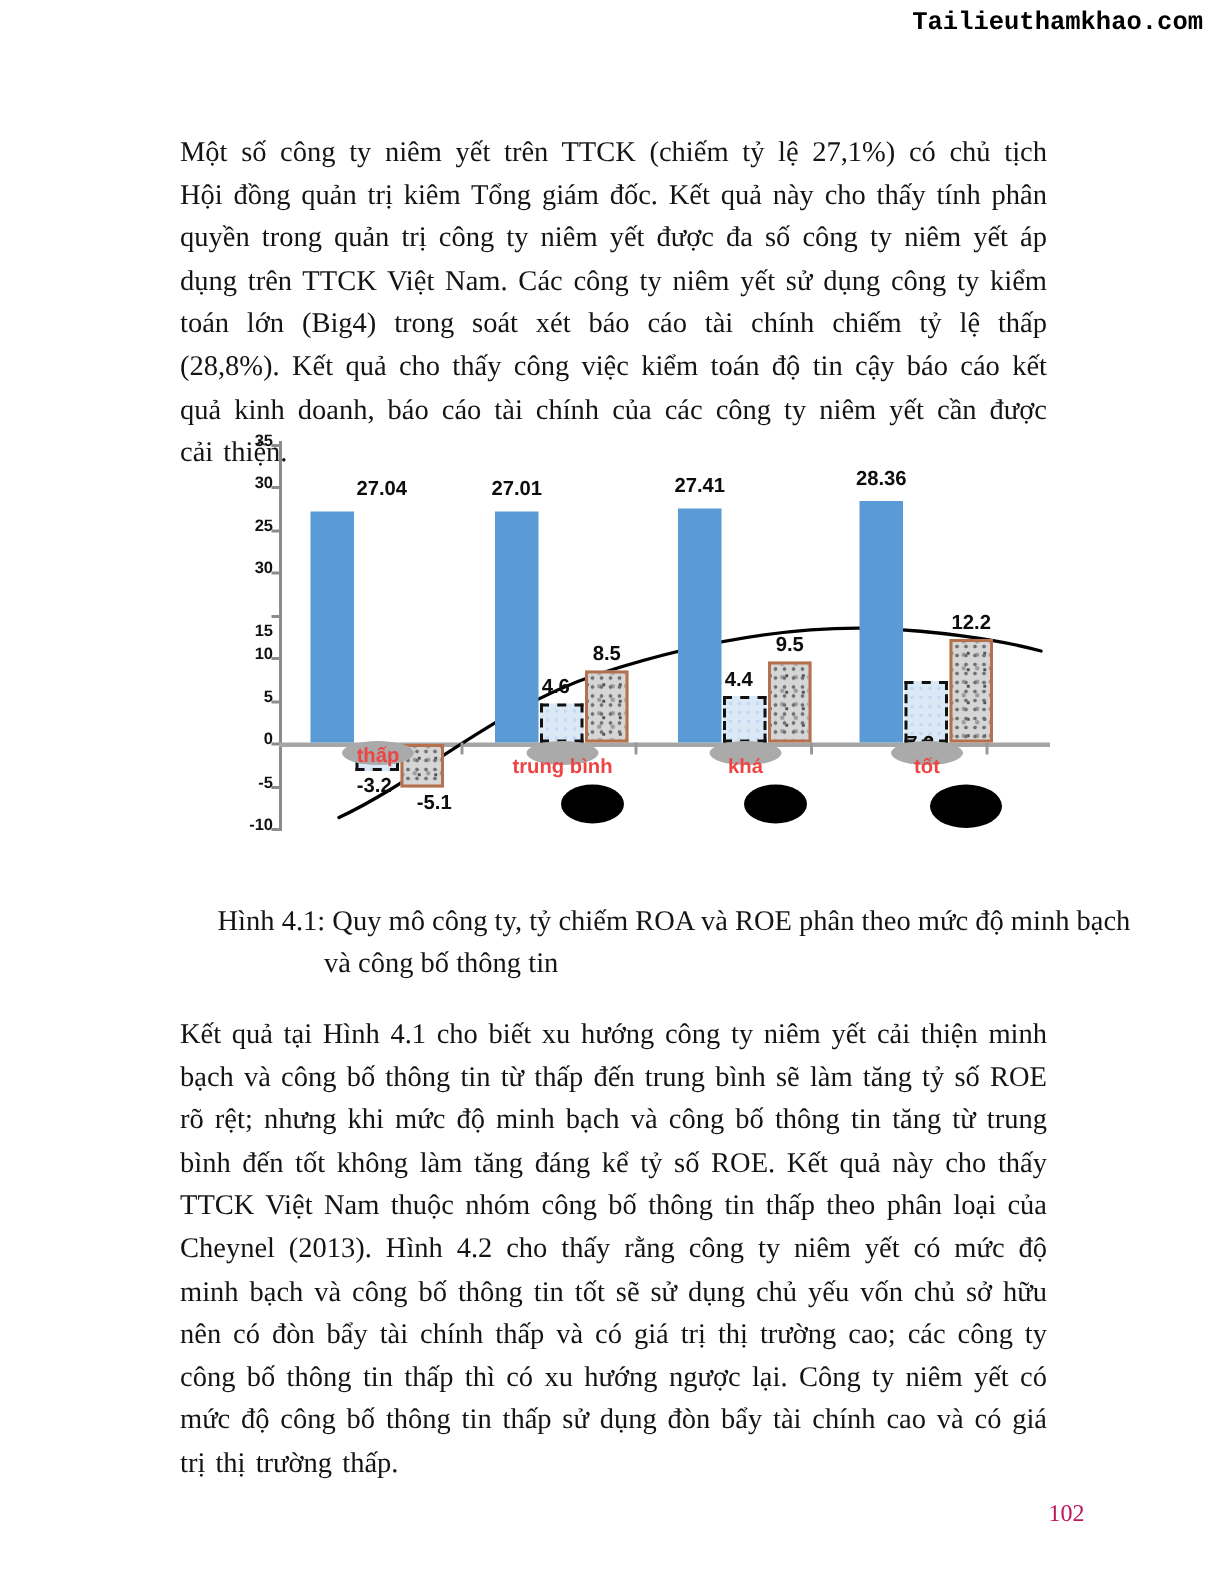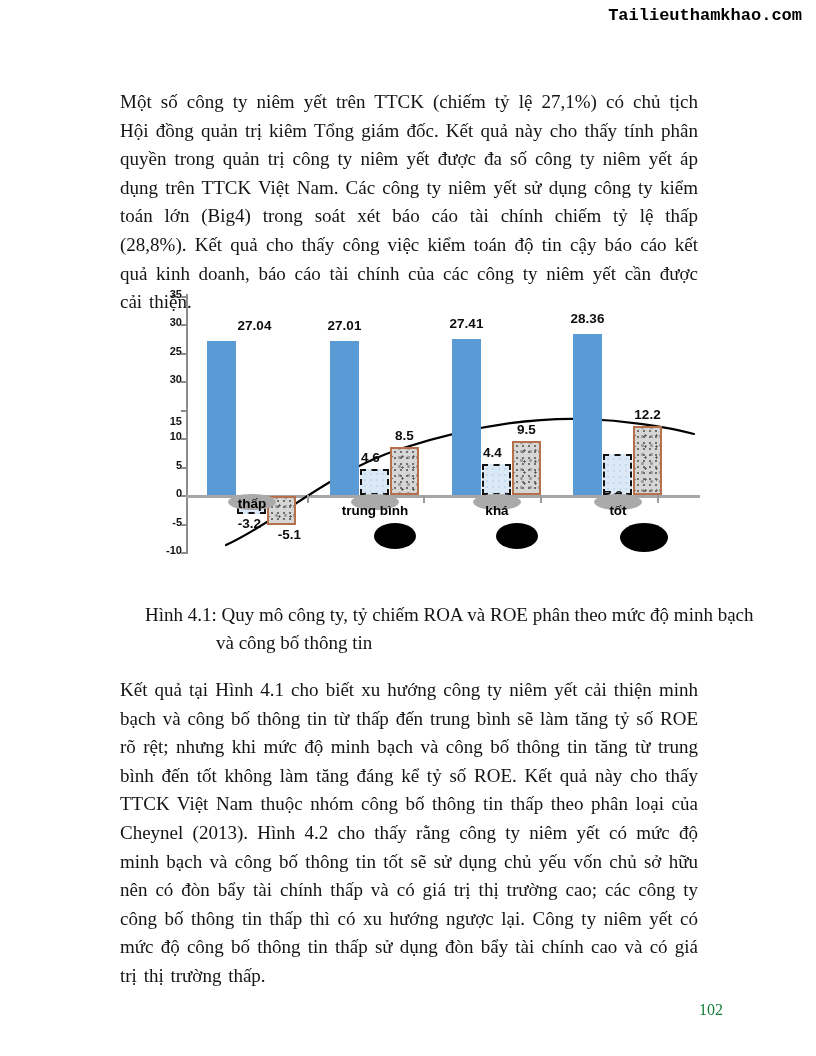--- a/index.html
+++ b/index.html
@@ -19,21 +19,21 @@
     font-size:19px;line-height:28.6px;text-align:justify;
     color:#141414;word-spacing:2px;
   }
   #para1{top:88px;}
   #para2{top:676px;}
   
   .caption-line{position:absolute;font-size:19px;color:#141414;}
   #caption1{left:145px;top:604px;}
   #caption2{left:216px;top:632px;}
   
-  .page-number{position:absolute;left:699px;top:1001px;font-size:16px;color:#15803d;}
+  .page-number{position:absolute;left:699px;top:1001px;font-size:16px;color:#be185d;}
 
   
   #chart{
     position:absolute;left:160px;top:292px;width:545px;height:300px;
     font-family:"Liberation Sans","DejaVu Sans",sans-serif;
   }
   .yaxis-line{position:absolute;left:26px;top:2px;width:2px;height:260px;background:#8c8c8c;}
   .xaxis-line{position:absolute;left:26px;top:203px;width:514px;height:3px;background:#a6a6a6;}
   .ytick-label{
     position:absolute;left:-4px;width:26px;text-align:right;
@@ -57,21 +57,21 @@
     background-size:6px 6px,9px 9px,11px 11px;
     background-position:0 0,3px 4px,5px 2px;
   }
   .dlabel{
     position:absolute;transform:translateX(-50%);white-space:nowrap;
     font-weight:700;font-size:13.5px;color:#0d0d0d;
   }
   .cat-blob{position:absolute;height:16px;background:#aaaaaa;border-radius:50%;}
   .cat-label{
     position:absolute;transform:translateX(-50%);white-space:nowrap;
-    font-weight:700;font-size:13.5px;color:#000000;
+    font-weight:700;font-size:13.5px;color:#ef4444;
   }
   .stamp{position:absolute;background:#000;border-radius:50%;}
   #trend-svg{position:absolute;left:0;top:0;pointer-events:none;}
   
   #legend{
     position:absolute;left:26px;top:272px;width:514px;
     display:flex;justify-content:center;gap:26px;align-items:center;
   }
   .legend-item{display:flex;align-items:center;gap:6px;}
   .legend-swatch{width:12px;height:12px;box-sizing:border-box;display:inline-block;}

